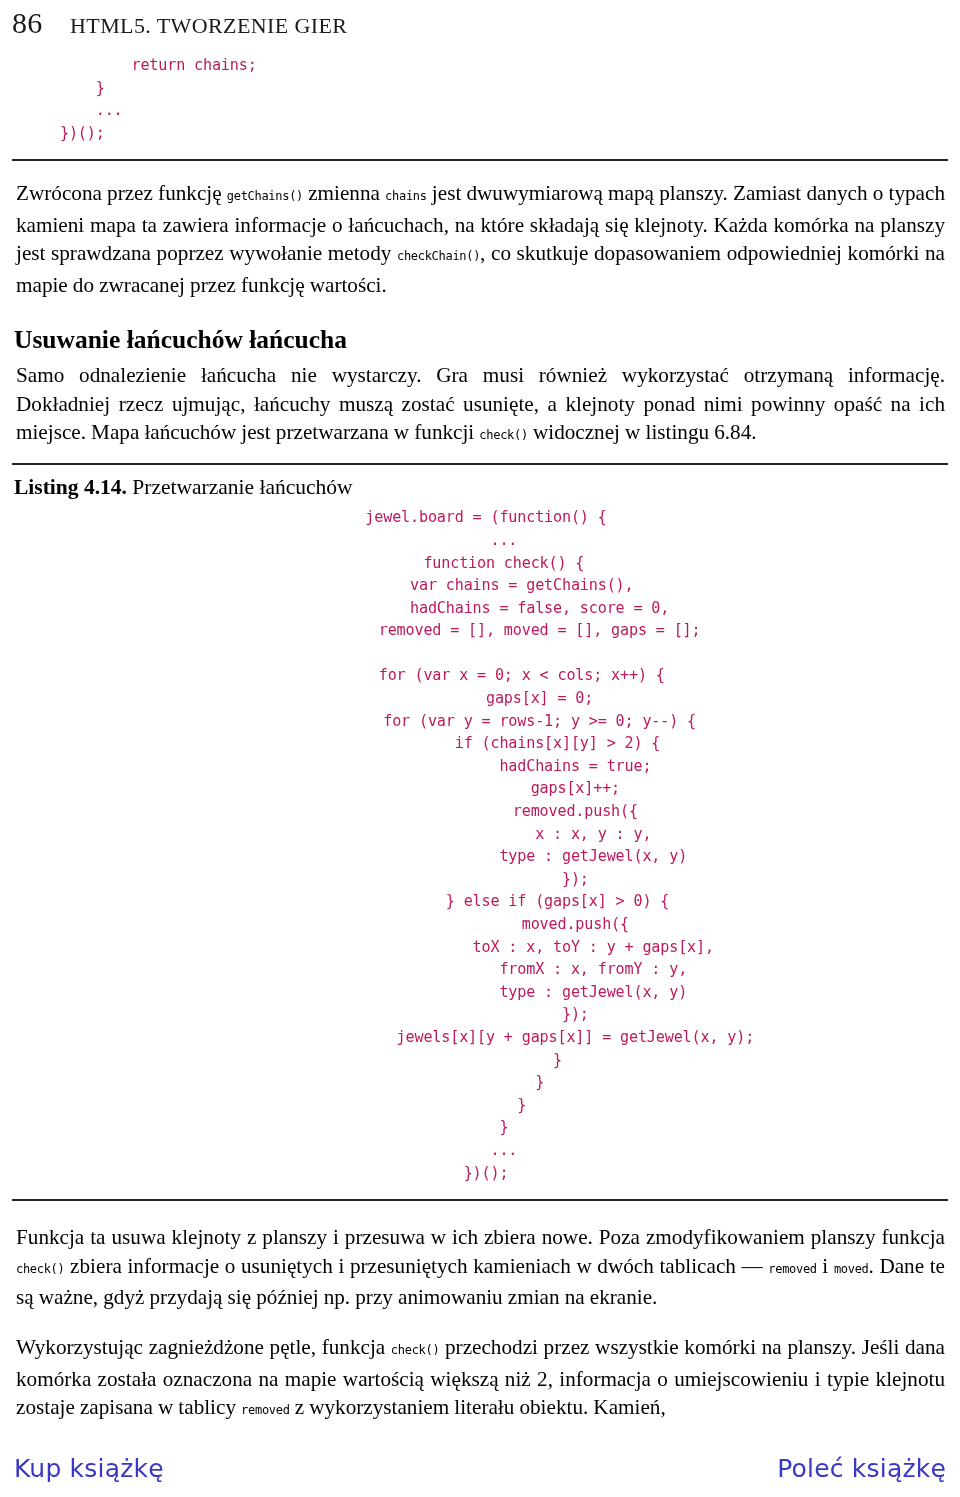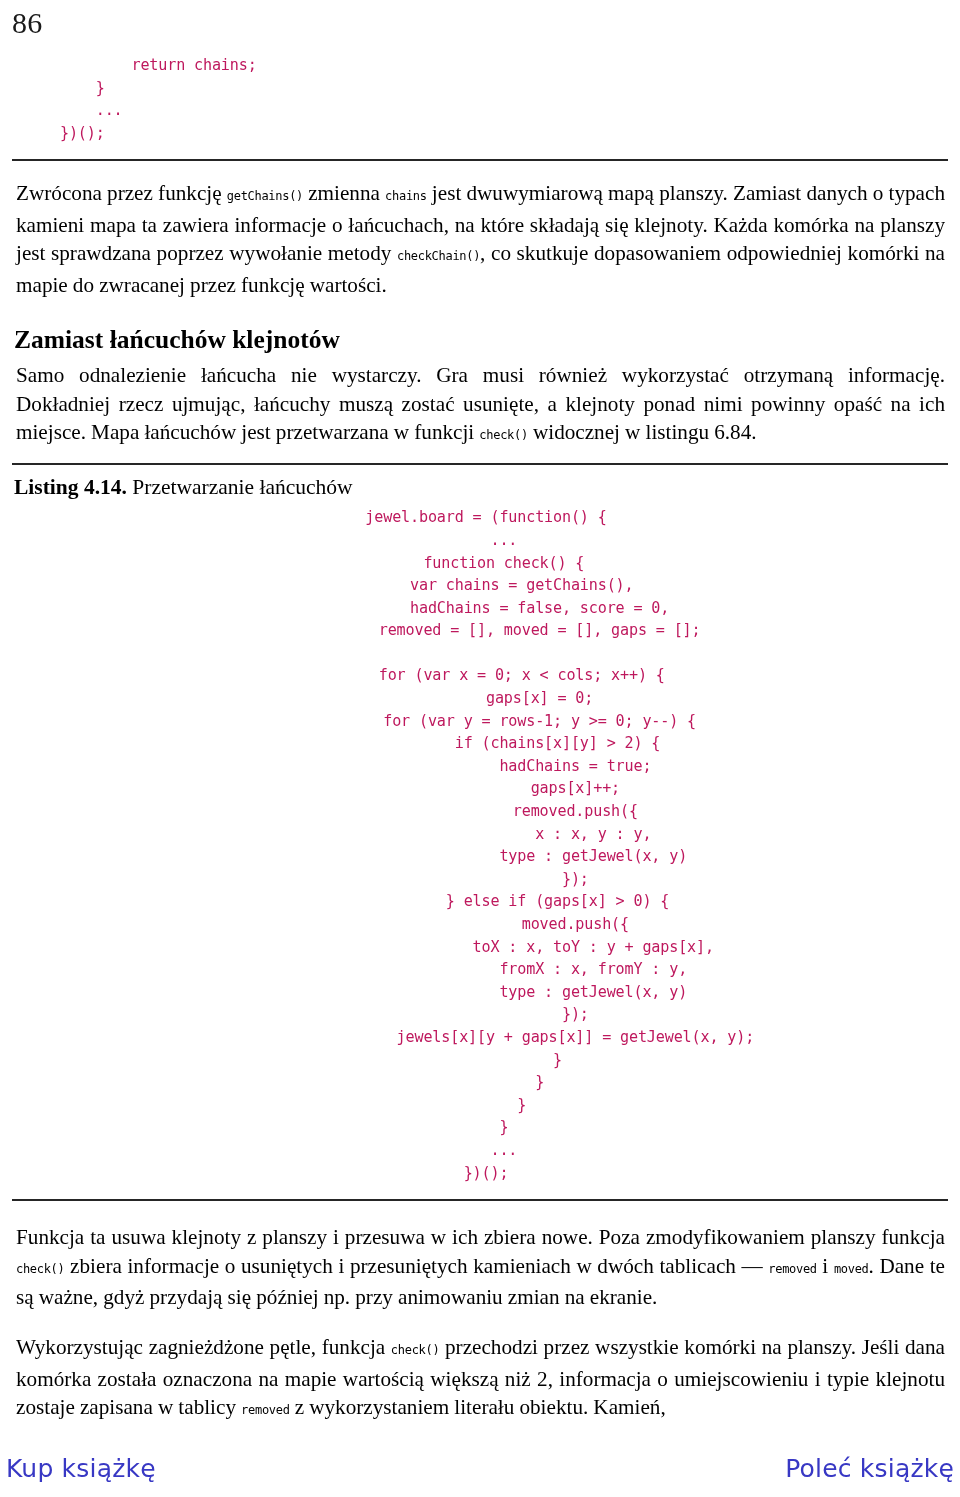--- a/index.html
+++ b/index.html
@@ -119,55 +119,56 @@
     font-weight: bold;
   }
 
   
   .footer {
     position: absolute;
     left: 0;
     right: 0;
     bottom: 14px;
     height: 40px;
-    padding: 0 6px;
+    padding: 0 14px;
     box-sizing: border-box;
     display: flex;
     justify-content: space-between;
     align-items: flex-end;
   }
   .footer a {
     font-family: "DejaVu Sans", "Liberation Sans", sans-serif;
     font-size: 25px;
     color: #3838c4;
     text-decoration: none;
     letter-spacing: 0.2px;
   }
 </style>
 </head>
 <body>
 
 <div class="page">
 
   <div class="running-head">
     <span class="folio">86</span>
+    <span class="head-title">HTML5. TWORZENIE GIER</span>
   </div>
 
   <pre class="code code-top">        return chains;
     }
     ...
 })();</pre>
 
   <hr class="rule rule-top">
 
   <p class="body para-1">
     <span>Zwrócona przez funkcję </span><code>getChains()</code><span> zmienna </span><code>chains</code><span> jest dwuwymiarową mapą planszy. Zamiast danych o typach kamieni mapa ta zawiera informacje o łańcuchach, na które składają się klejnoty. Każda komórka na planszy jest sprawdzana poprzez wywołanie metody </span><code>checkChain()</code><span>, co skutkuje dopasowaniem odpowiedniej komórki na mapie do zwracanej przez funkcję wartości.</span>
   </p>
 
-  <h2 class="section">Zamiast łańcuchów klejnotów</h2>
+  <h2 class="section">Usuwanie łańcuchów łańcucha</h2>
 
   <p class="body para-2">
     <span>Samo odnalezienie łańcucha nie wystarczy. Gra musi również wykorzystać otrzymaną informację. Dokładniej rzecz ujmując, łańcuchy muszą zostać usunięte, a klejnoty ponad nimi powinny opaść na ich miejsce. Mapa łańcuchów jest przetwarzana w funkcji </span><code>check()</code><span> widocznej w listingu 6.84.</span>
   </p>
 
   <hr class="rule rule-listing">
 
   <div class="listing-caption">
     <span class="lbl">Listing 4.14.</span><span> Przetwarzanie łańcuchów</span>
   </div>

